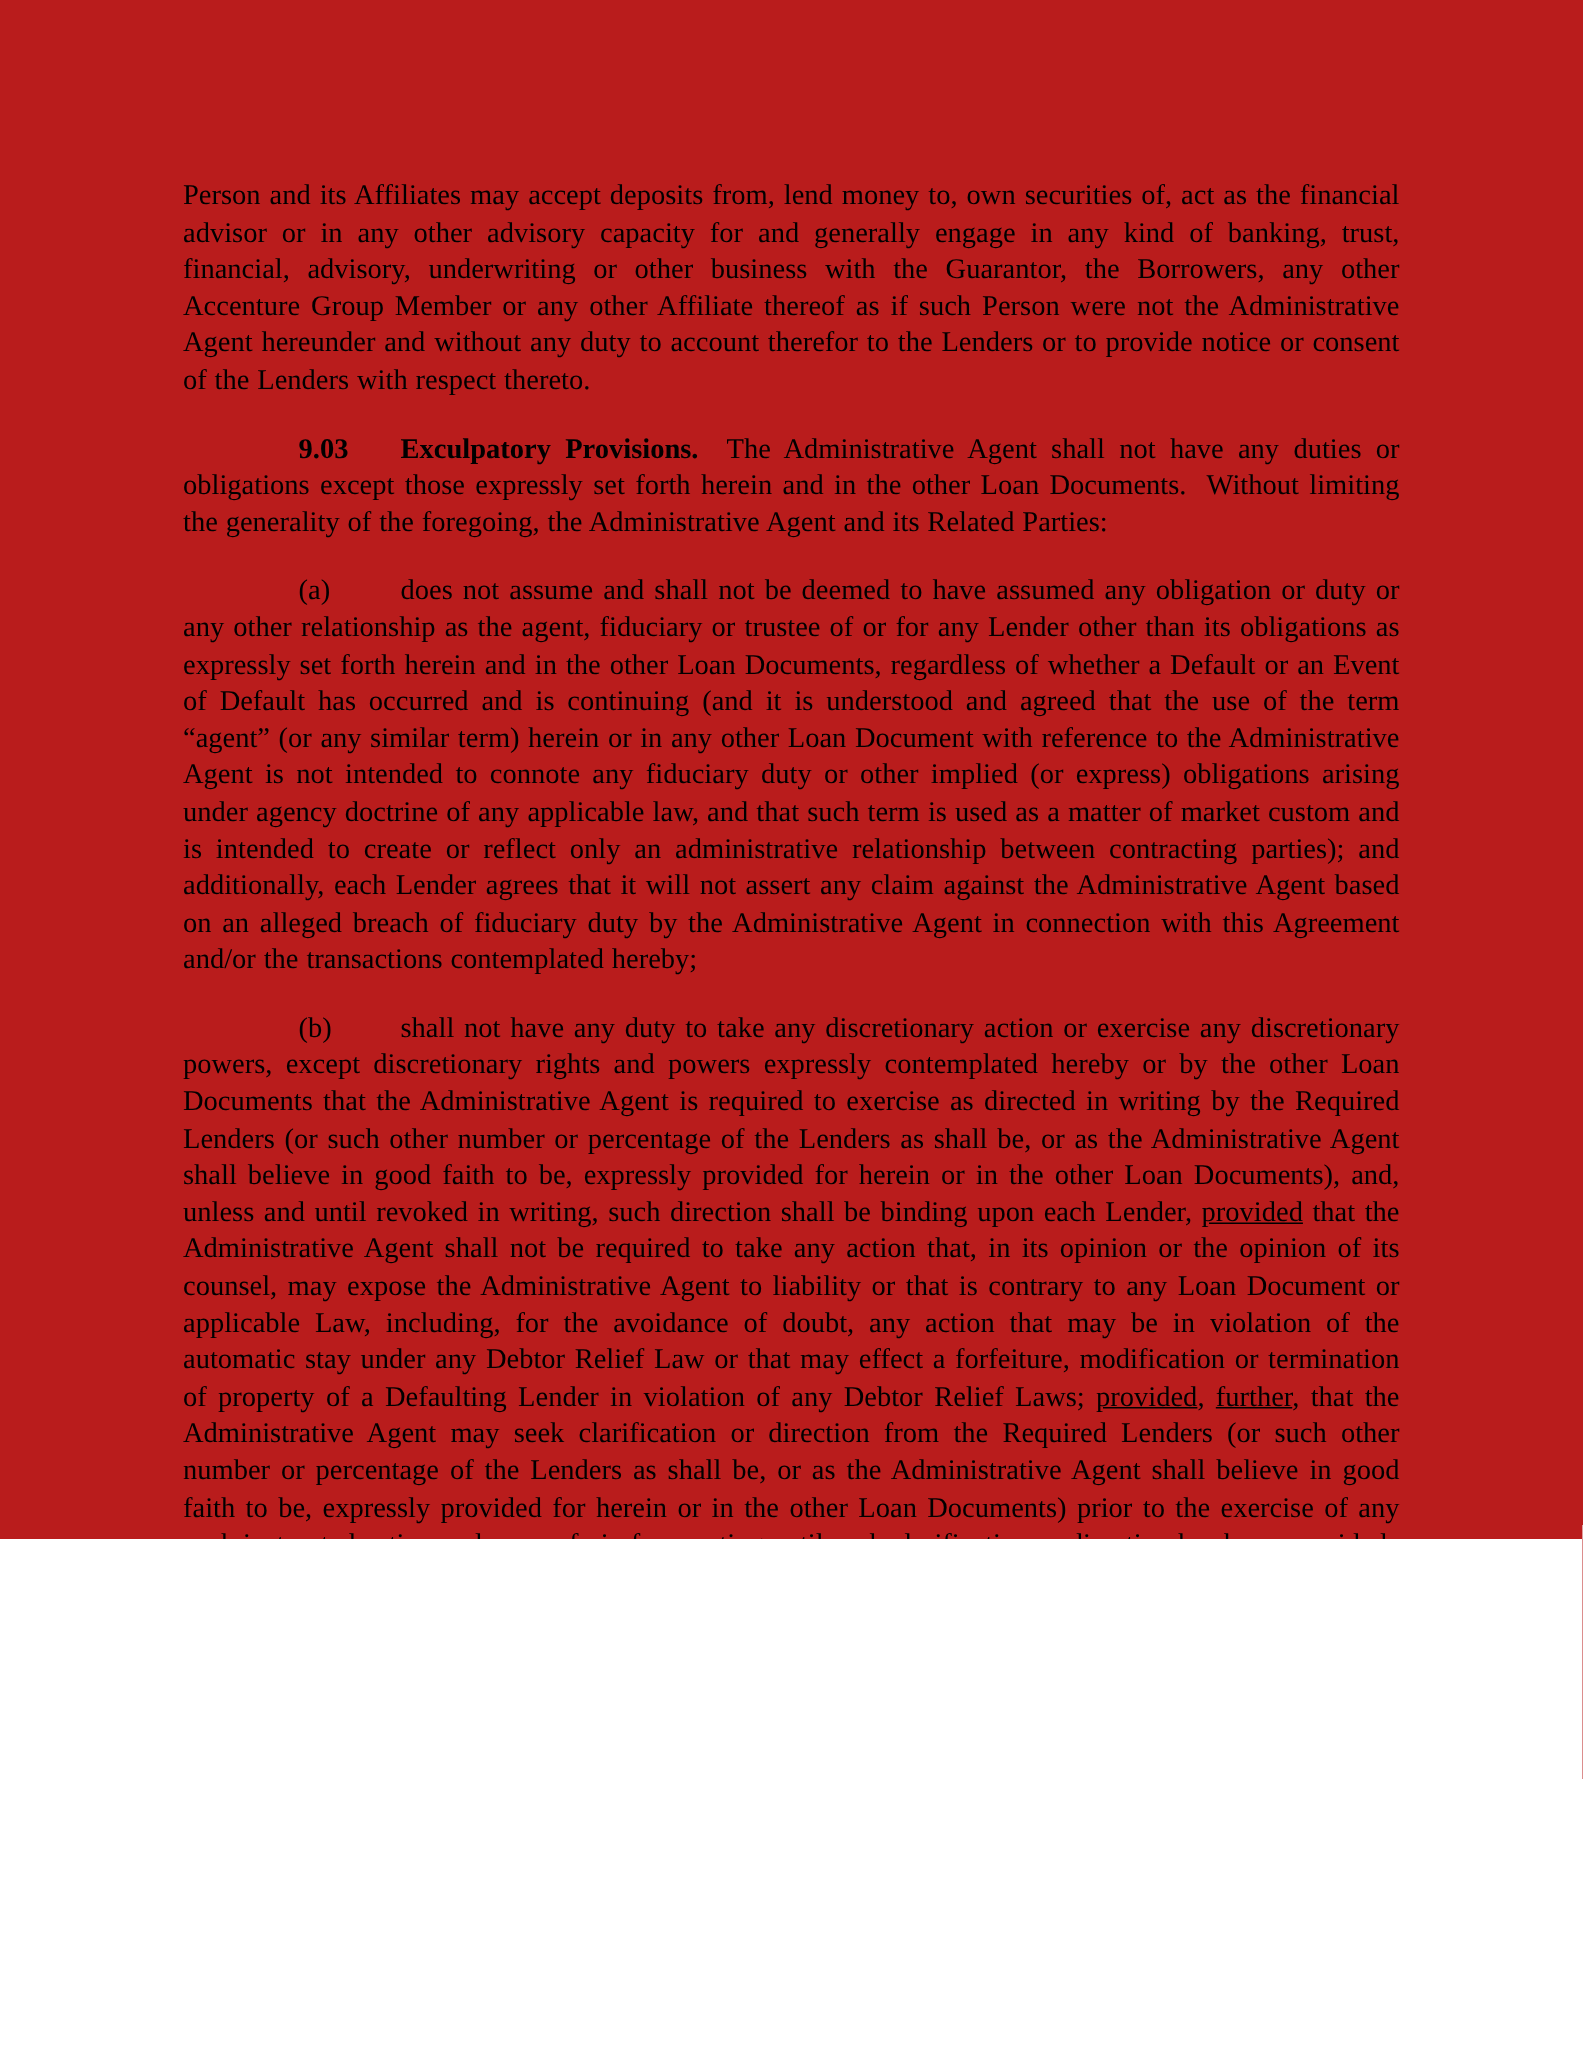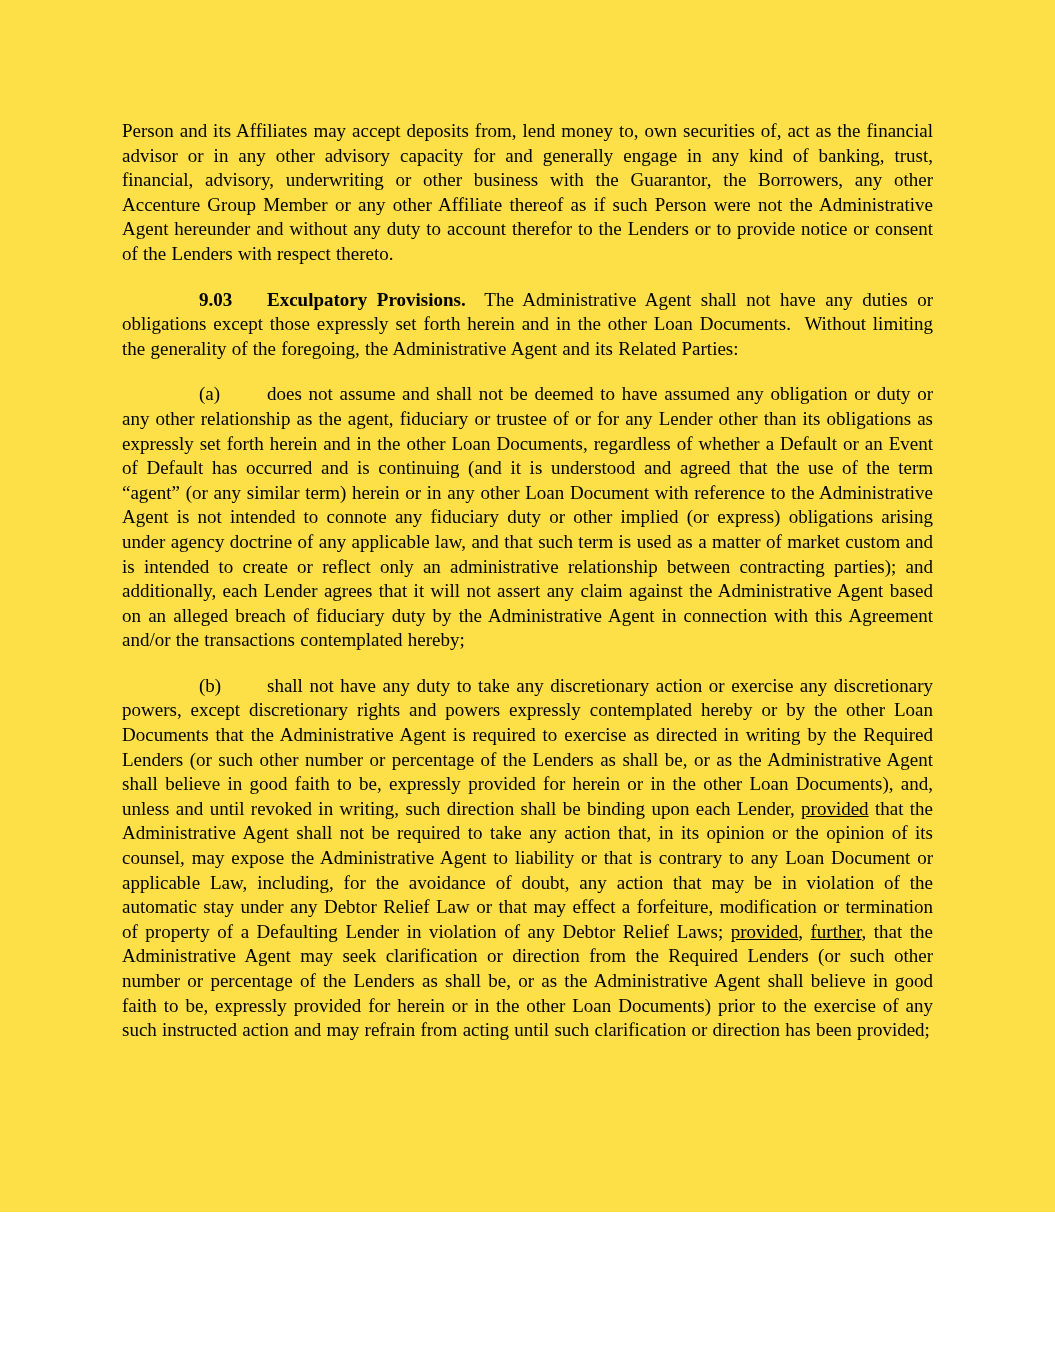--- a/index.html
+++ b/index.html
@@ -3,22 +3,22 @@
 <meta charset="utf-8">
 <style>
   html, body {
     margin: 0;
     padding: 0;
     background: #ffffff;
   }
   .page {
     position: relative;
     width: 1055px;
-    height: 1212px;
-    background: #fde047;
+    height: 1026px;
+    background: #b91c1c;
     color: #000000;
     font-family: "Liberation Serif", "DejaVu Serif", serif;
     overflow: hidden;
   }
   .doc-body {
     position: absolute;
     left: 122px;
     top: 119px;
     width: 811px;
   }

